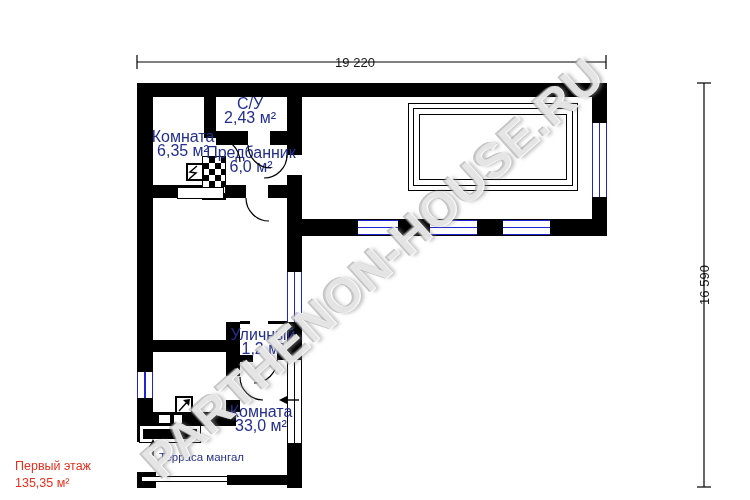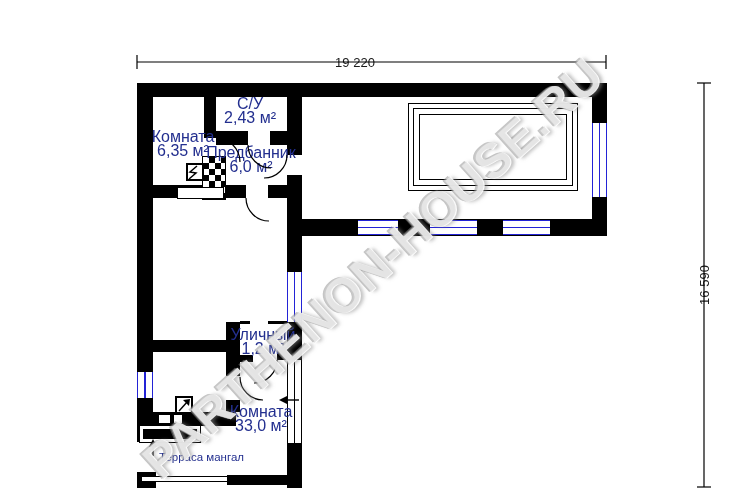--- a/index.html
+++ b/index.html
@@ -128,20 +128,24 @@
   <div class="room-label" style="left:261px;top:419px">
     <div>Комната</div>
     <div>33,0 м²</div>
   </div>
 
   <div class="grill-label" style="left:159px;top:451px">Терраса мангал</div>
 
   <div class="dim-label" style="left:355px;top:62px;transform:translate(-50%,-50%)">19 220</div>
   <div class="dim-label" style="left:704px;top:285px;transform:translate(-50%,-50%) rotate(-90deg)">16 590</div>
 
+  <div class="floor-label" style="left:15px;top:458px">
+    <div>Первый этаж</div>
+    <div>135,35 м²</div>
+  </div>
 
   <svg id="overlay" width="750" height="500" viewBox="0 0 750 500">
     <g stroke="#000" stroke-width="1.2" fill="none">
       <path d="M 216 138 A 24 24 0 0 1 240 162"></path>
       <path d="M 248 145 A 23 23 0 0 0 271 168"></path>
       <path d="M 287 155 A 23 23 0 0 1 264 178"></path>
       <path d="M 246 198 A 23 23 0 0 0 269 221"></path>
       <path d="M 277 360 A 23 23 0 0 1 254 383"></path>
       <path d="M 240 377 A 23 23 0 0 0 263 400"></path>
     </g>

